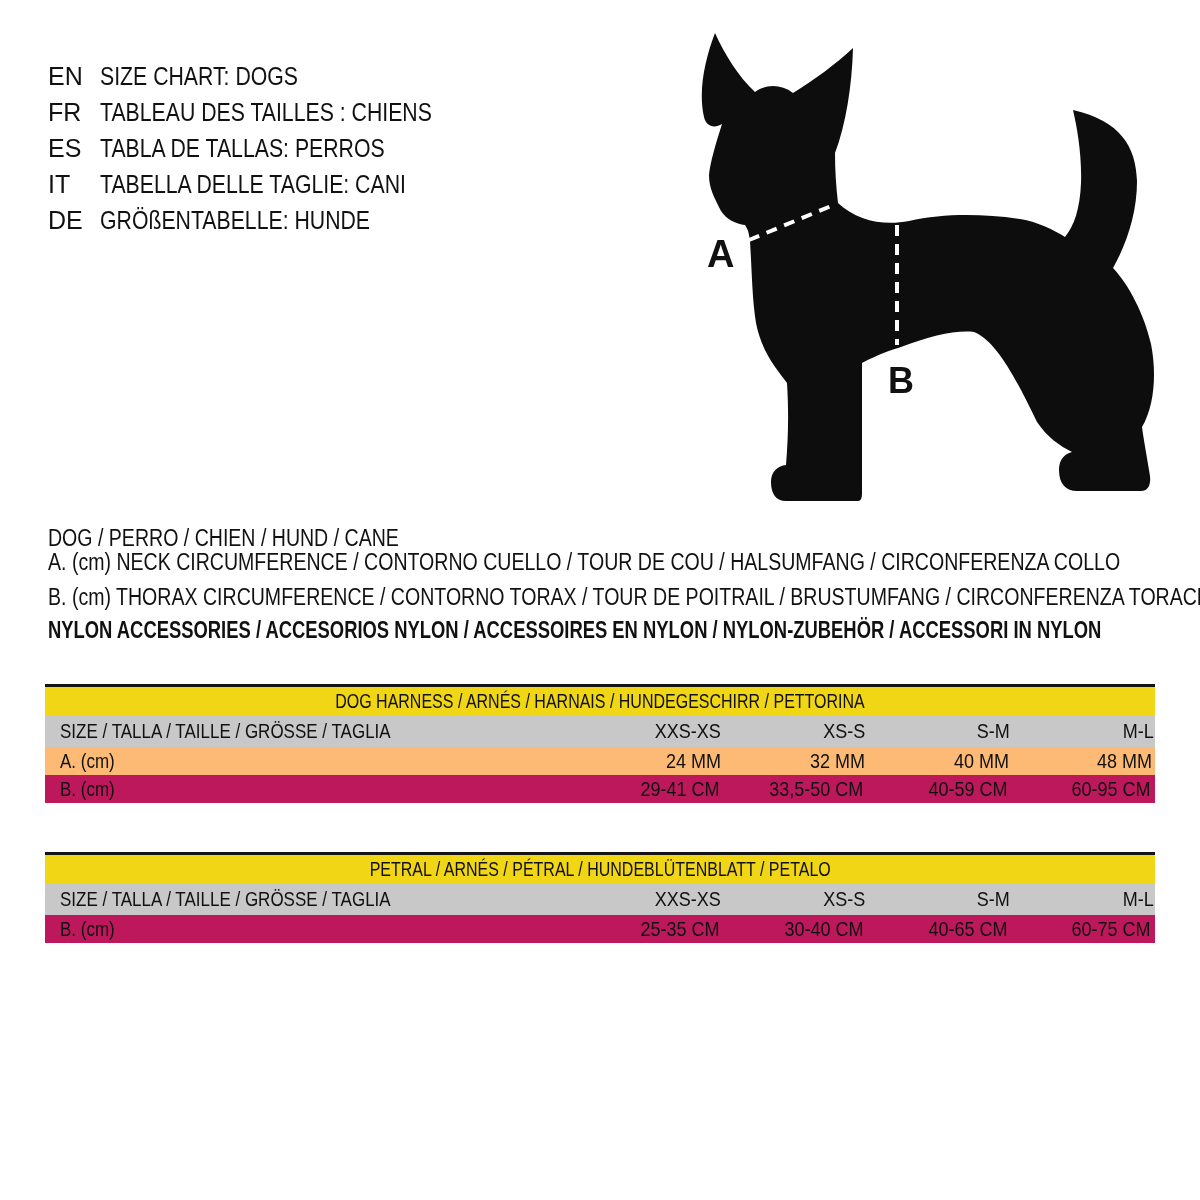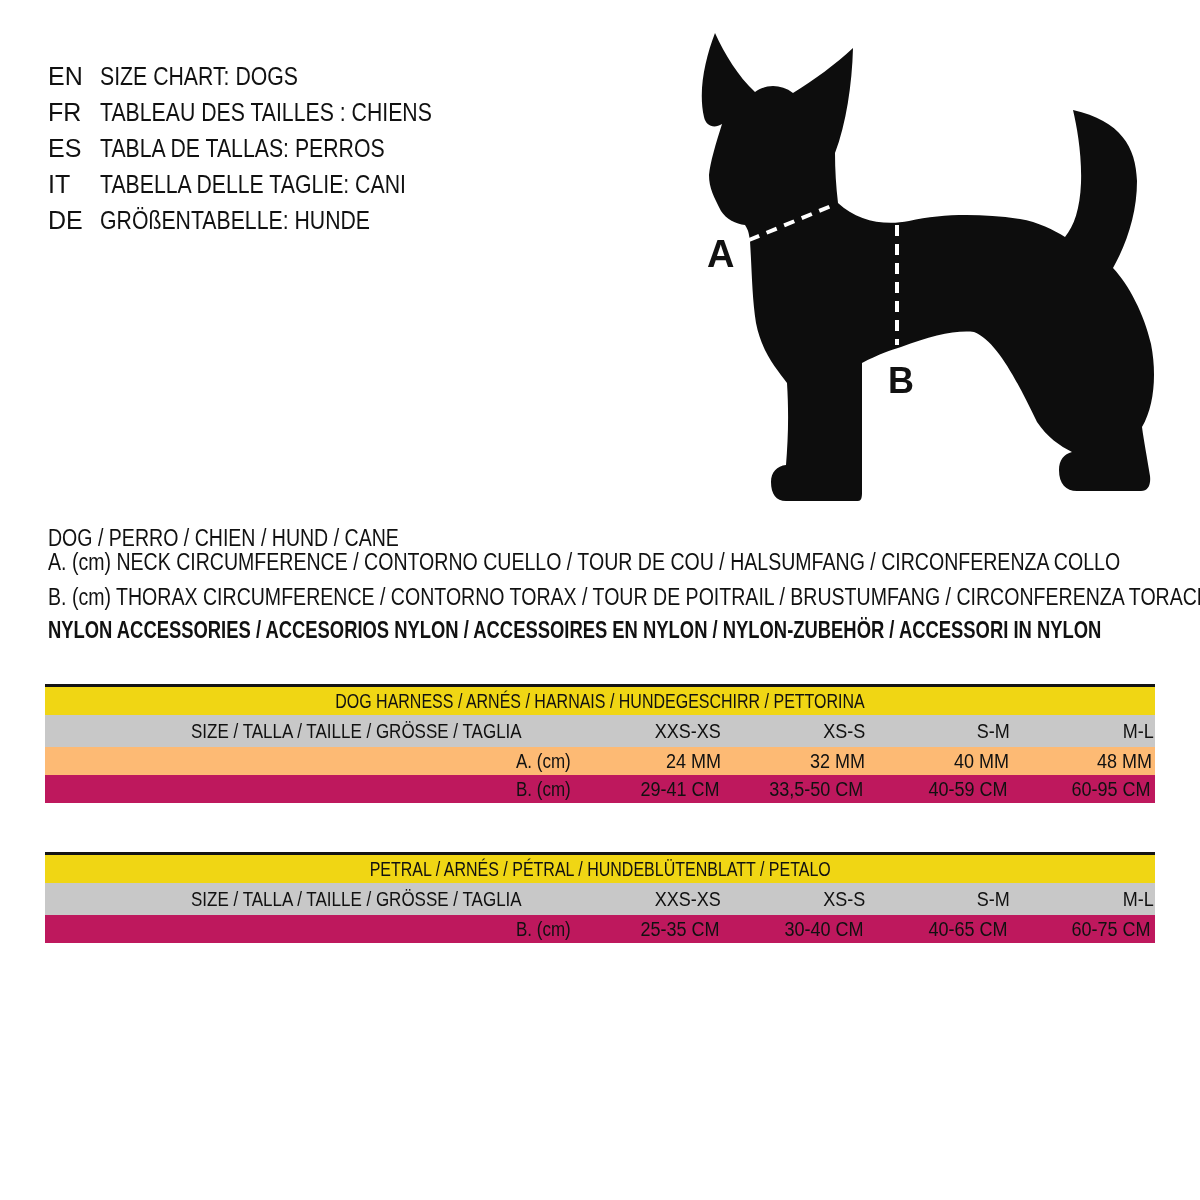--- a/index.html
+++ b/index.html
@@ -35,21 +35,21 @@
   }
   .t1{left:45px;top:684px;}
   .t2{left:45px;top:852px;}
   .size-table td{padding:0;vertical-align:middle;height:28px;line-height:1;}
   .size-table .title-row td{
     background:#F0D614;height:28px;text-align:center;font-weight:400;
   }
   .size-table .head-row td{background:#C8C8C8;height:32px;}
   .size-table .row-a td{background:#fdba74;}
   .size-table .row-b td{background:#be185d;}
-  .size-table td.lbl{text-align:right;padding-left:15px;}
+  .size-table td.lbl{text-align:left;padding-left:15px;}
   .size-table td.val{text-align:right;}
   .val .cond{transform-origin:50% 50%;transform:scaleX(0.9);}
 </style>
 </head>
 <body>
 
 <div class="abs langs">
   <div class="lang-row">
     <span class="lang-code">EN</span>
     <span class="cond">SIZE CHART: DOGS</span>

